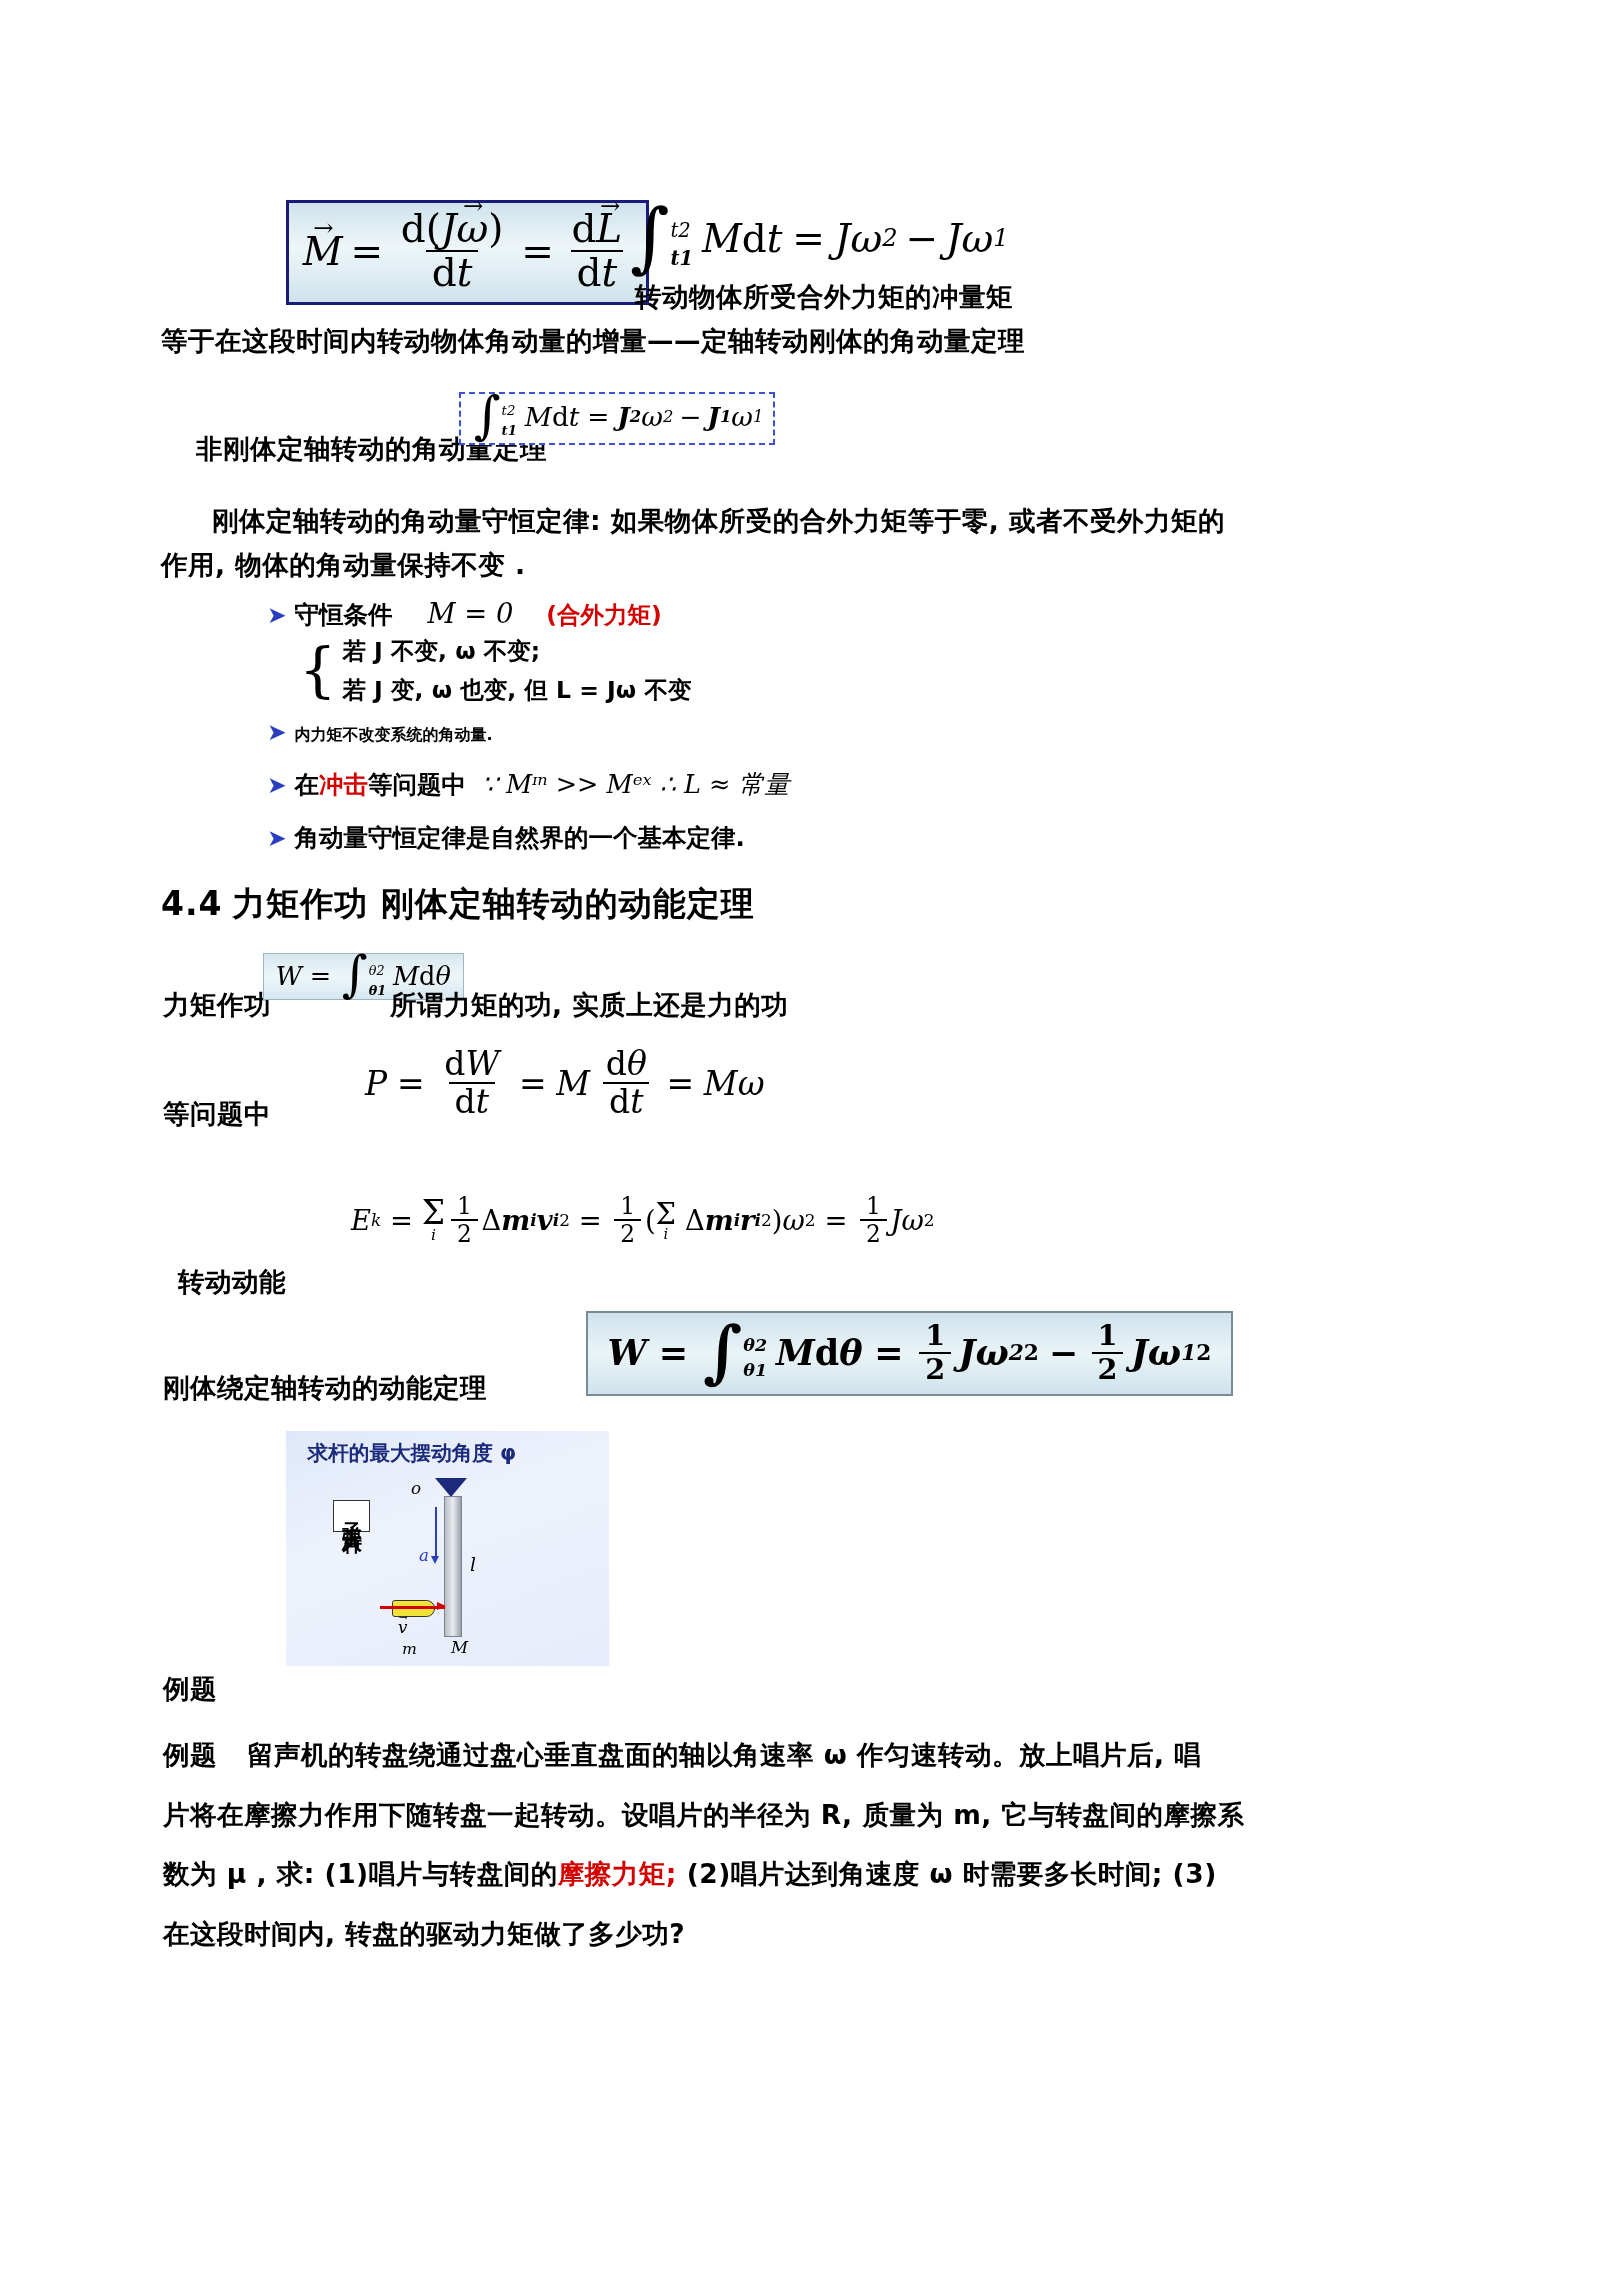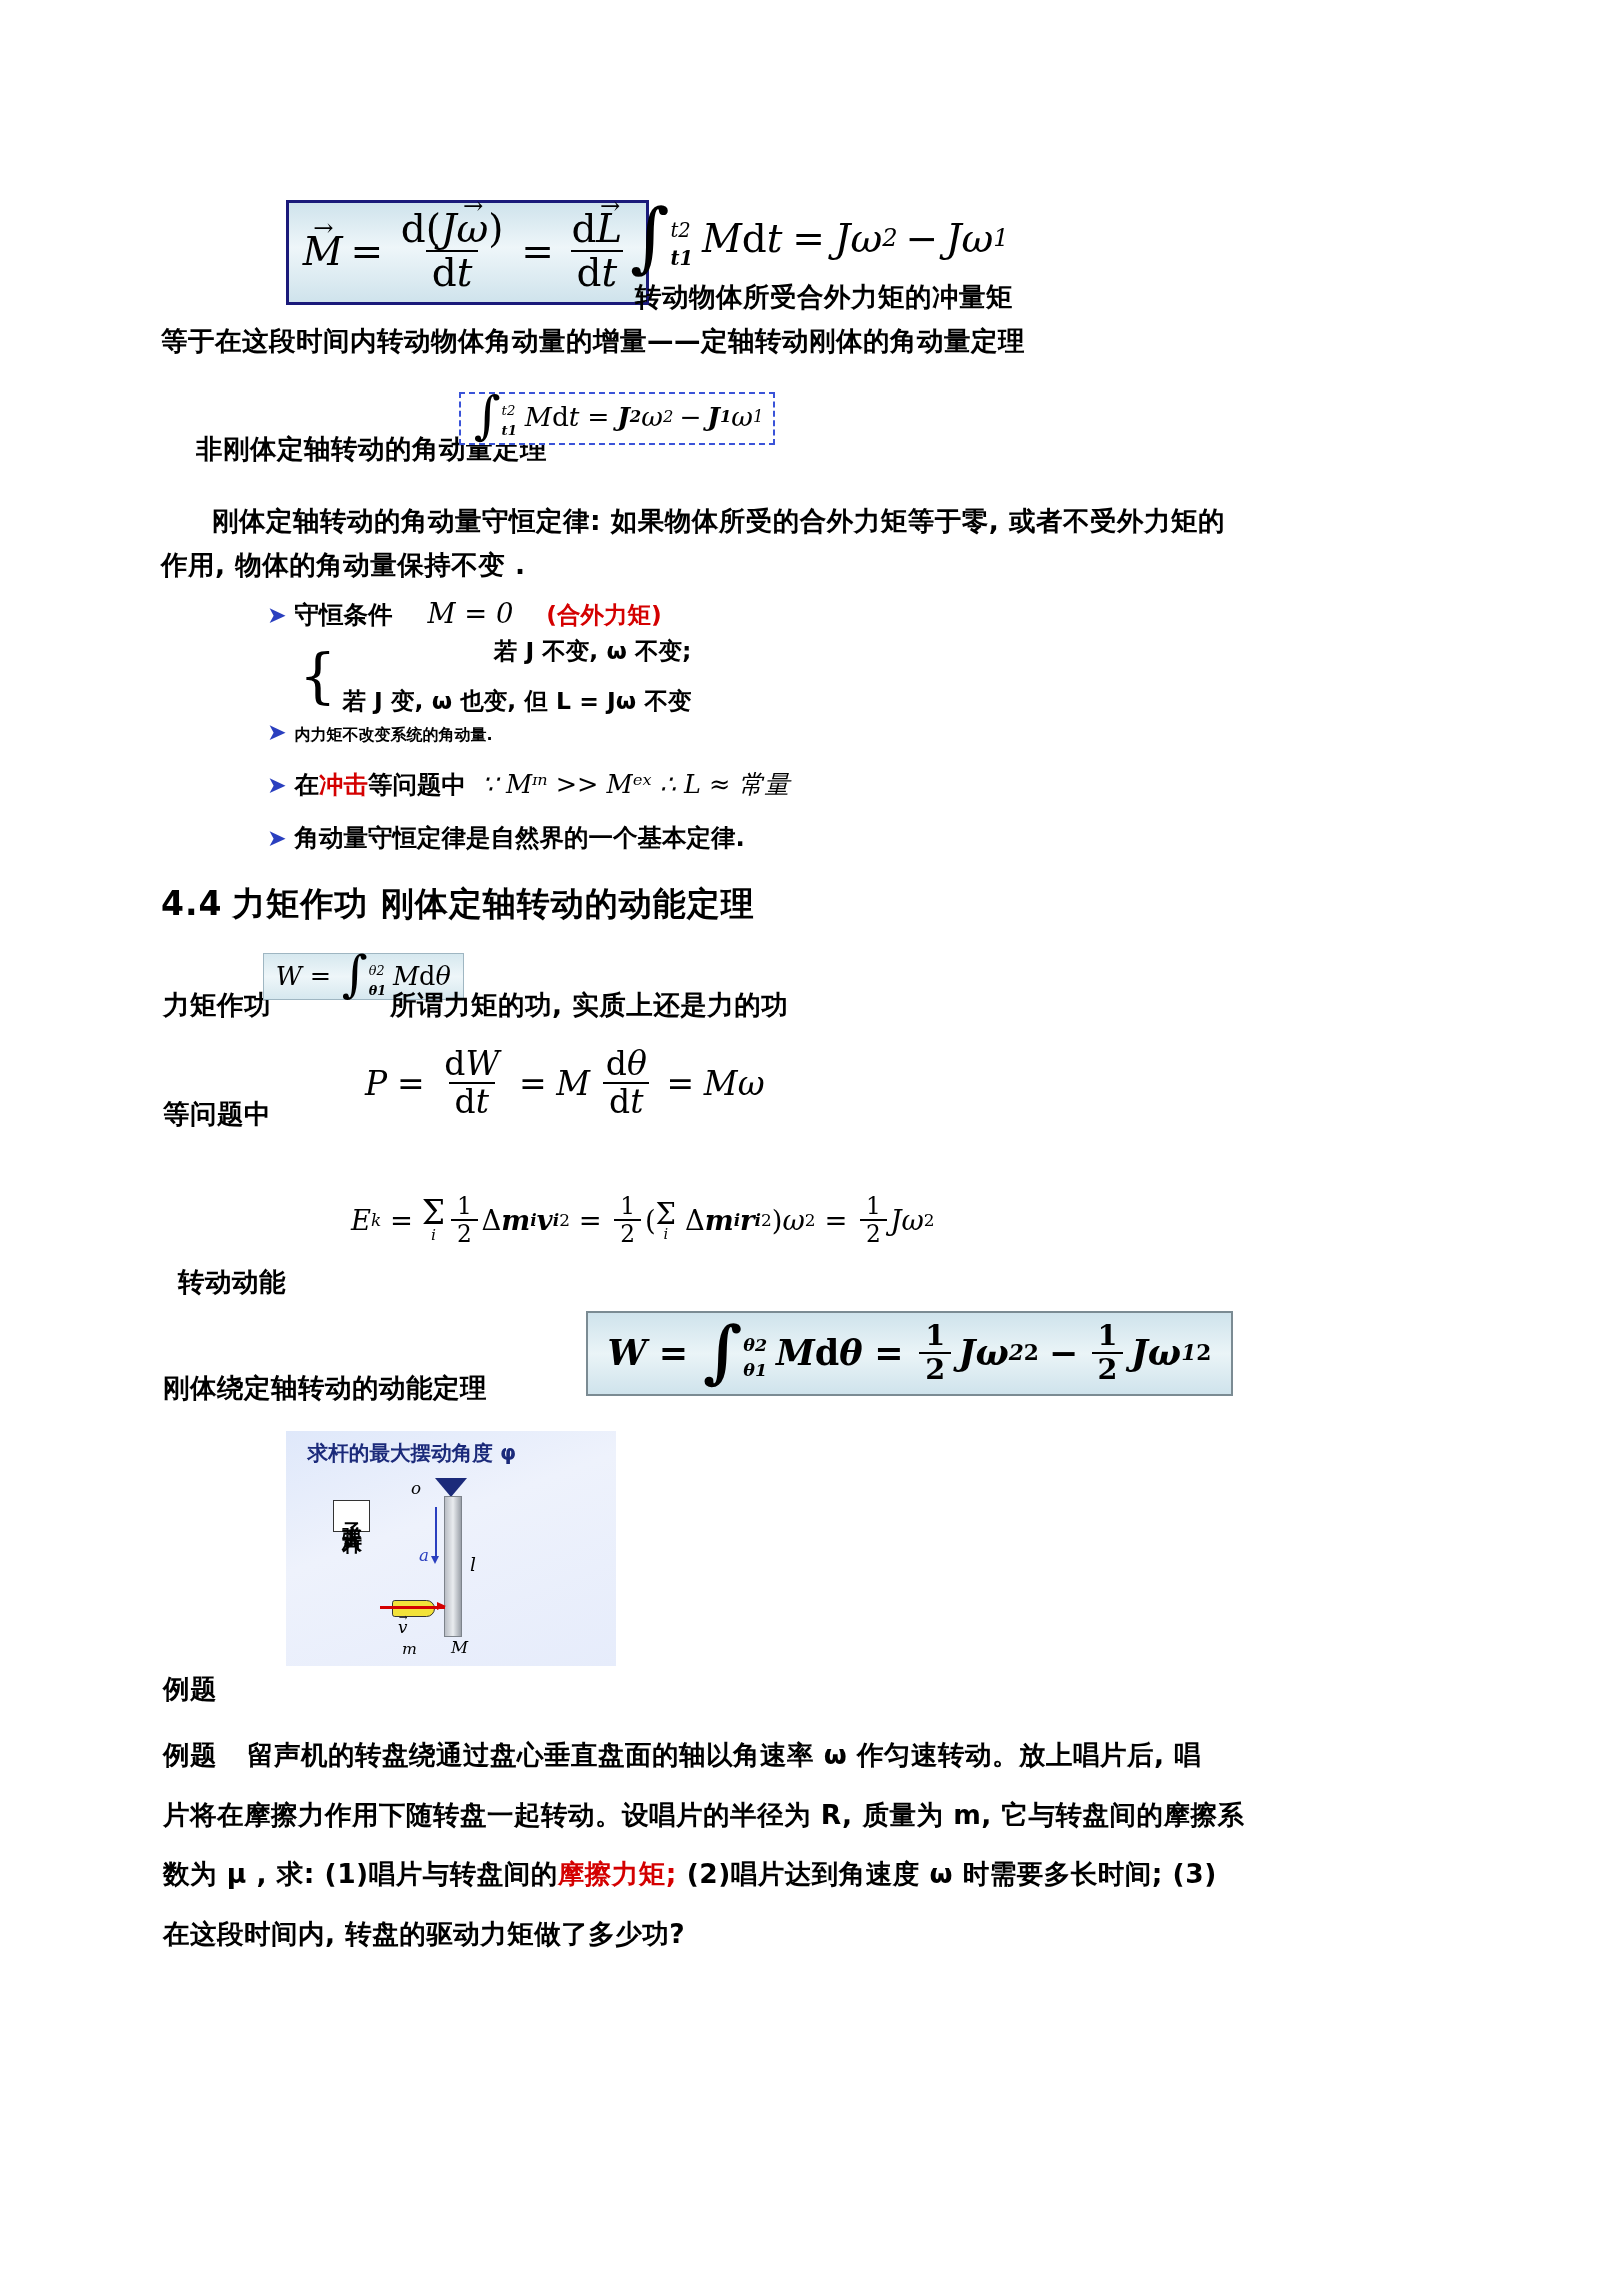--- a/index.html
+++ b/index.html
@@ -69,21 +69,21 @@
   .red { color:#d40000; }
 
   h2.section {
     font-family:"DejaVu Sans", sans-serif; font-weight:bold;
     font-size:33px; margin:0; letter-spacing:1px;
   }
 
   
   .illu {
     position:absolute; background:linear-gradient(160deg,#dfe8fa 0%,#eef2fc 40%,#e6ecfb 100%);
-    border:0; overflow:hidden;padding-left:7px;
+    border:0; overflow:hidden;
   }
   .illu-title { font-family:"DejaVu Sans",sans-serif; font-weight:bold; font-size:20.6px;
                 color:#1b2a7a; }
   .rod { position:absolute; background:linear-gradient(90deg,#b9bdc4,#e9ecef,#9aa0a8);
          border:1px solid #7d838b; }
   .pivot { position:absolute; width:0;height:0;
            border-left:16.7px solid transparent; border-right:16.7px solid transparent;
            border-top:19.6px solid #1b2a7a; }
   .bulletbox { position:absolute; border:1px solid #333; background:#fff;
                font-weight:bold; font-size:19.6px; text-align:center; line-height:1.12;
@@ -181,21 +181,21 @@
 
   <div class="abs" style="left:267px; top:598px; display:flex; align-items:baseline;">
     <span class="bullet">➤</span>
     <span class="cn" style="font-size:24.5px;">守恒条件</span>
     <span class="math" style="font-size:27.4px; margin-left:35px;">M = 0</span>
     <span class="cn red" style="font-size:23.5px; margin-left:33px;">(合外力矩)</span>
   </div>
 
   <div class="abs" style="left:299px; top:635px; display:flex; align-items:center;">
     <span style="font-family:'DejaVu Serif',serif; font-size:59px; line-height:0.72; margin-right:5.9px;">{</span>
-    <span style="display:flex; flex-direction:column; gap:18px;text-align:right;">
+    <span style="display:flex; flex-direction:column; gap:7px;">
       <span class="cn" style="font-size:23.5px;">若 J 不变, ω 不变;</span>
       <span class="cn" style="font-size:23.5px;">若 J 变, ω 也变, 但 L = Jω 不变</span>
     </span>
   </div>
 
   <div class="abs" style="left:267px; top:718px; display:flex; align-items:baseline;">
     <span class="bullet">➤</span>
     <span class="cn" style="font-size:16px;">内力矩不改变系统的角动量.</span>
   </div>
 

